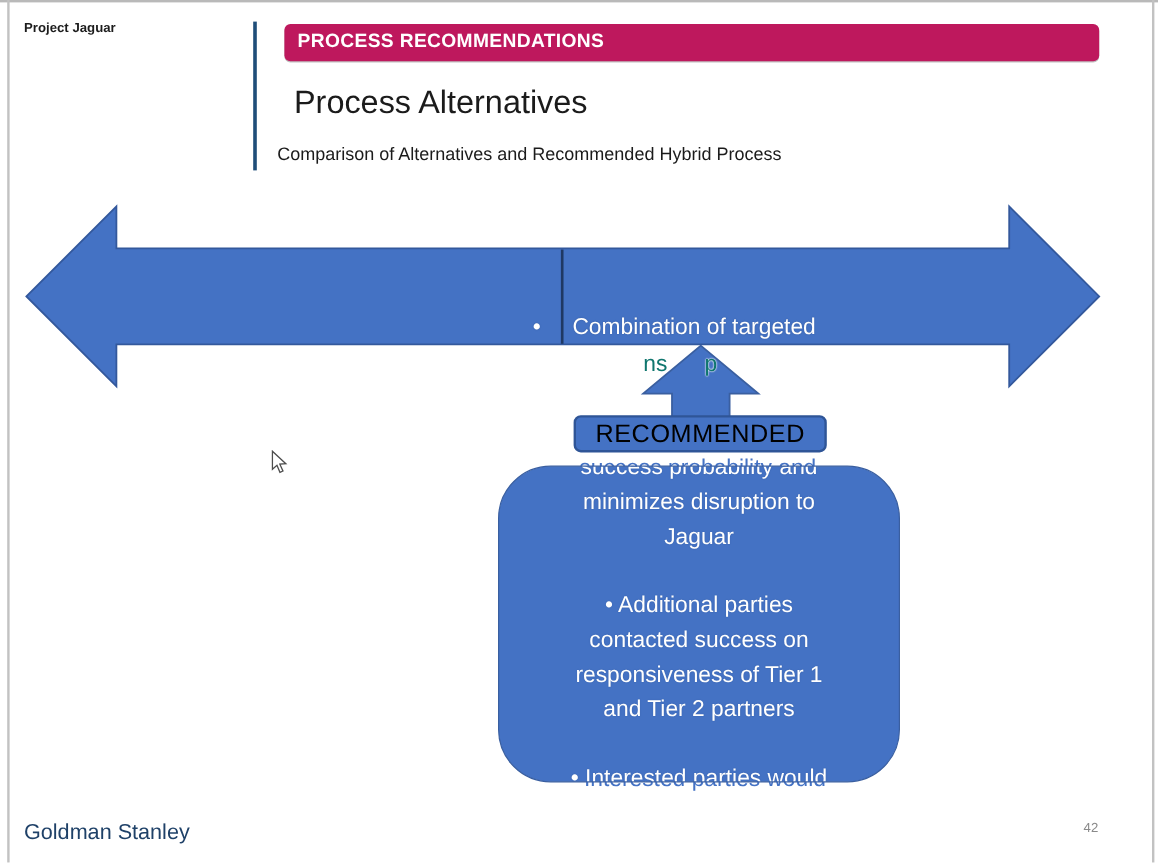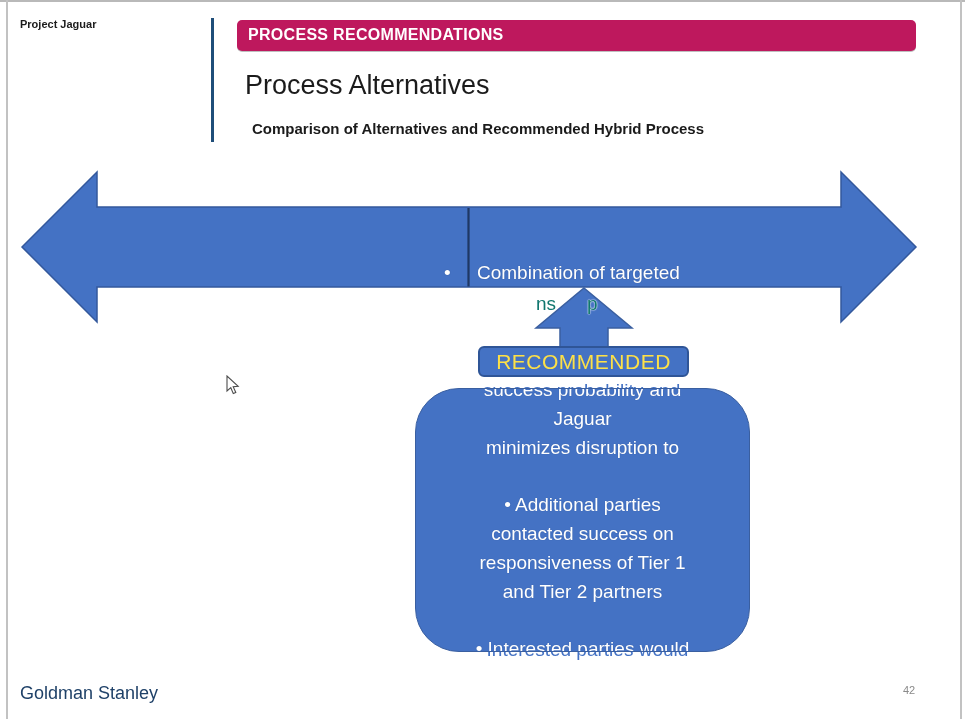--- a/index.html
+++ b/index.html
@@ -16,21 +16,21 @@
 
   .kicker-bar{
     position:absolute;left:237px;top:20px;width:679px;height:31px;
     background:#be185d;border-radius:5px;box-shadow:0 1px 0 rgba(0,0,0,.25);
   }
   .kicker-label{
     position:absolute;left:11px;top:6px;color:#ffffff;font-size:16px;font-weight:600;letter-spacing:.3px;
   }
   .accent-vline{position:absolute;left:211px;top:18px;width:3px;height:124px;background:#1F4E79;}
   .page-title{position:absolute;left:245px;top:70px;font-size:27px;font-weight:400;color:#1b1b1b;text-align:right;}
-  .page-subtitle{position:absolute;left:252px;top:120px;font-size:15px;color:#1b1b1b;font-weight:bold;}
+  .page-subtitle{position:absolute;left:231px;top:120px;font-size:15px;color:#1b1b1b;}
 
   .shape-layer{position:absolute;left:0;top:0;width:965px;height:719px;pointer-events:none;}.z1{z-index:1}.z3{z-index:3}
 
   .arrow-bullet{
     position:absolute;left:444px;top:259px;width:20px;height:28px;line-height:28px;
     color:#fff;font-size:19px;z-index:2;text-shadow:0 0 1px rgba(31,56,100,.5);
   }
   .arrow-line1{
     position:absolute;left:477px;top:259px;height:28px;line-height:28px;color:#ffffff;
     font-size:19px;z-index:2;text-shadow:0 0 1px rgba(31,56,100,.5);
@@ -41,21 +41,21 @@
     text-shadow:0 0 1.5px #ffffff,0 0 1.5px #ffffff;
   }
   .frag-ns{left:536px;top:290px;}
   .frag-p{left:587px;top:290px;}
   .frag-con{left:536px;top:317px;margin-top:36px;}
 
   .recommended-box{
     position:absolute;left:478px;top:346px;width:207px;height:27px;background:#4472C4;
     border:2px solid #2F5597;border-radius:6px;z-index:5;display:flex;align-items:center;justify-content:center;
   }
-  .recommended-label{color:#fde047;font-size:21px;letter-spacing:.5px;font-weight:500;line-height:1;}
+  .recommended-label{color:#000000;font-size:21px;letter-spacing:.5px;font-weight:500;line-height:1;}
 
   
   .blue-under{
     position:absolute;left:415px;width:333px;text-align:center;font-size:19px;height:29px;line-height:29px;
     color:#4472C4;z-index:0;text-shadow:0 0 1px #fff;
   }
   .blue-under.top-line{top:376px;}
   .blue-under.bottom-line{top:635px;}
 
   .hybrid-box{
@@ -111,22 +111,22 @@
   <div class="frag frag-p">p</div>
   <div class="frag frag-con">con</div>
 
   <div class="recommended-box">
     <span class="recommended-label">RECOMMENDED</span>
   </div>
 
   <div class="hybrid-box">
     <div class="hybrid-text">
       <div class="box-line">success probability and</div>
+      <div class="box-line">minimizes disruption to</div>
       <div class="box-line">Jaguar</div>
-      <div class="box-line">minimizes disruption to</div>
       <div class="box-line"></div>
       <div class="box-line">•   Additional parties</div>
       <div class="box-line">contacted success on</div>
       <div class="box-line">responsiveness of Tier 1</div>
       <div class="box-line">and Tier 2 partners</div>
       <div class="box-line"></div>
       <div class="box-line">•   Interested parties would</div>
     </div>
   </div>
 

